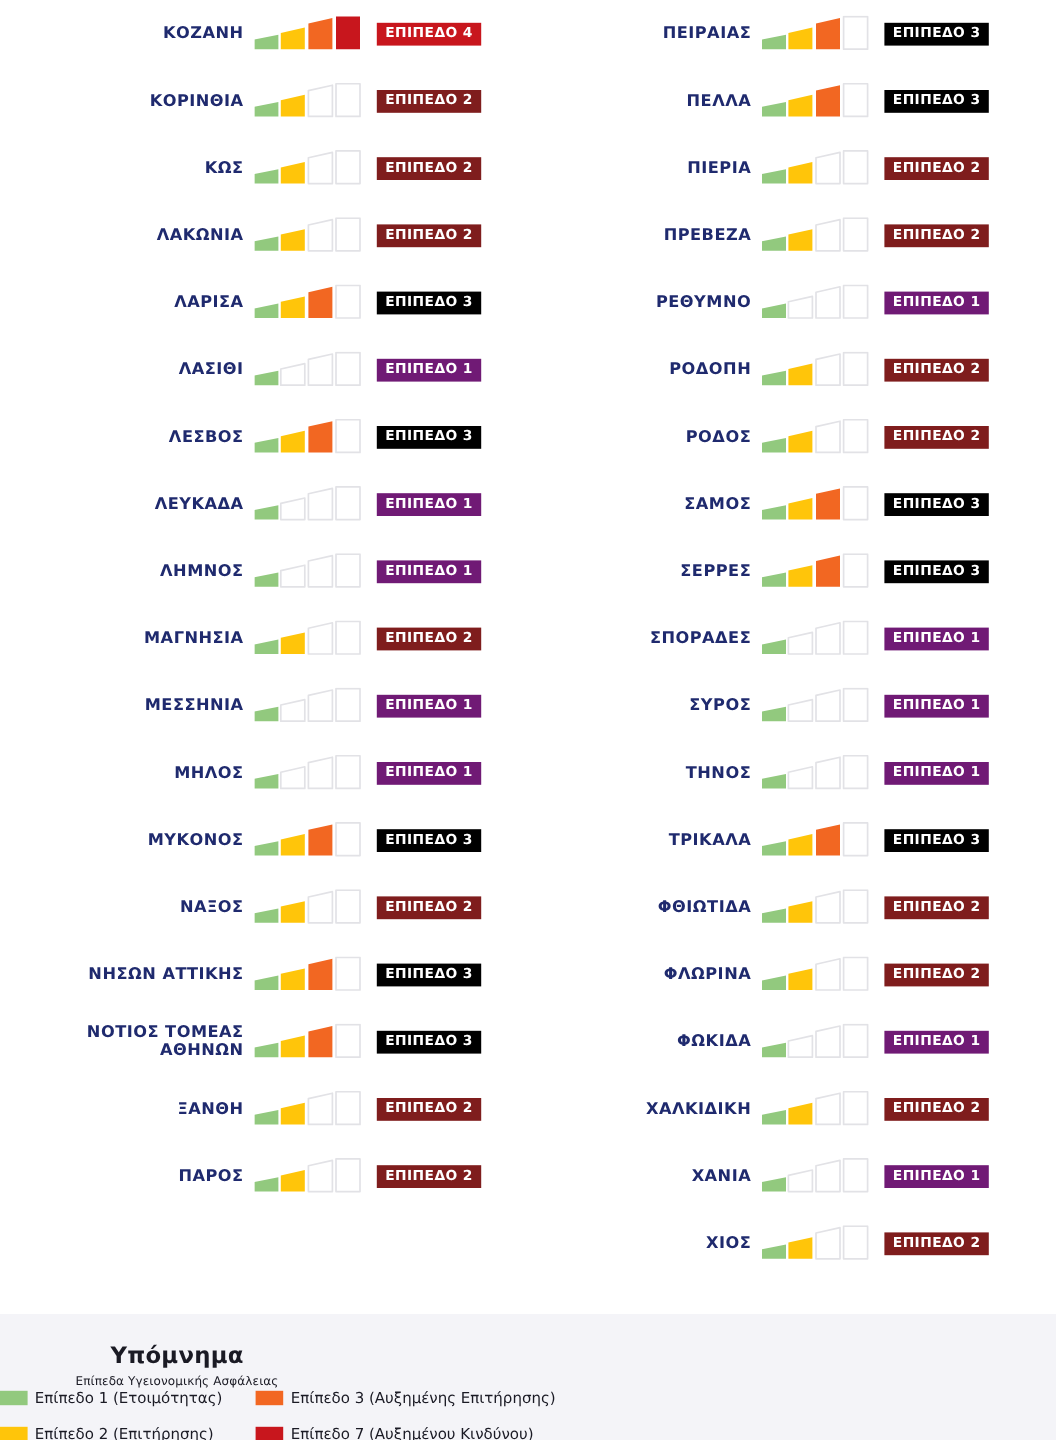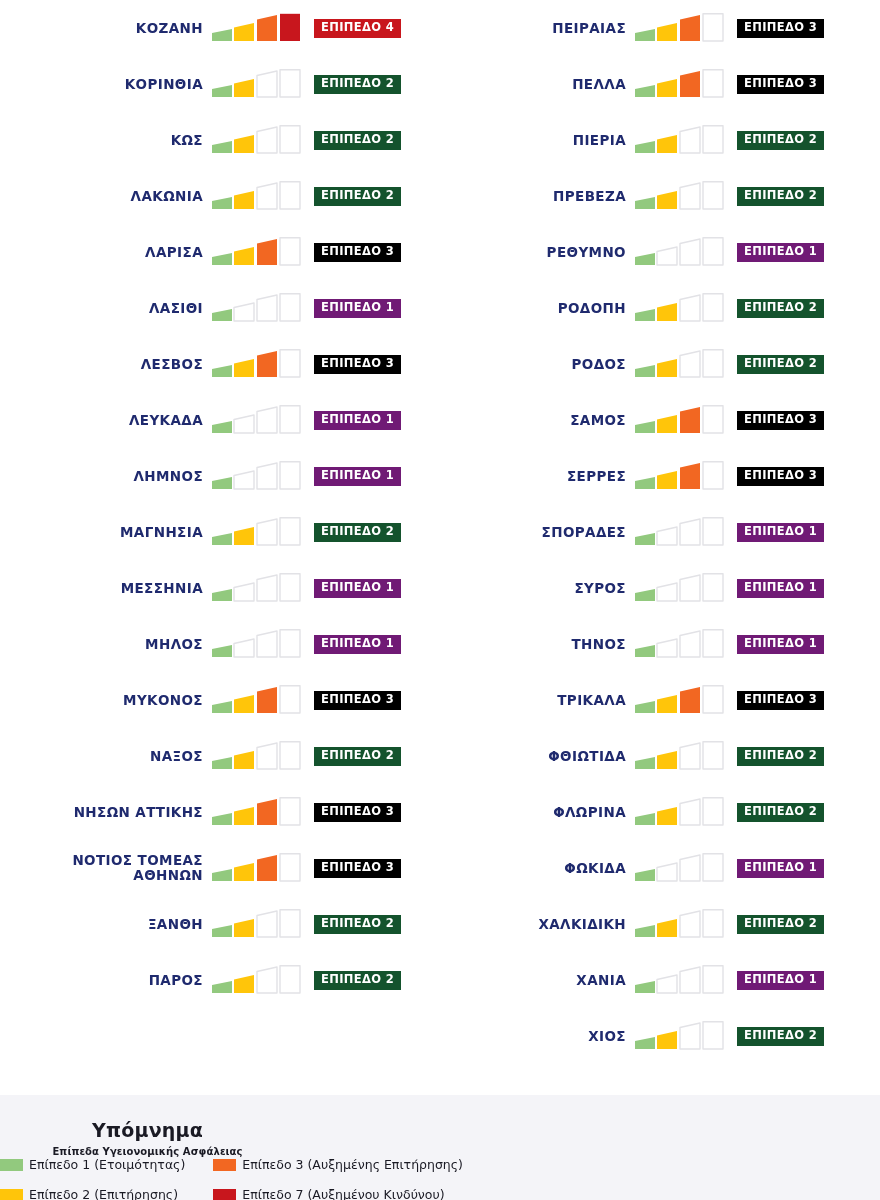--- a/index.html
+++ b/index.html
@@ -66,21 +66,21 @@
     align-items: center;
     justify-content: center;
     color: #ffffff;
     font-size: 11.5px;
     font-weight: bold;
     letter-spacing: 0.35px;
     white-space: nowrap;
     line-height: 1;
   }
   .badge.lv1 { background: #701a75; }
-  .badge.lv2 { background: #14532d; }
+  .badge.lv2 { background: #7f1d1d; }
   .badge.lv3 { background: #000000; }
   .badge.lv4 { background: #c8161d; }
 
   
   .legend-band {
     position: absolute;
     left: 0; top: 1095px;
     width: 880px; height: 105px;
     background: #f4f4f8;
   }
@@ -99,21 +99,21 @@
   }
   .legend-title {
     color: #1a1a24;
     font-size: 19px;
     font-weight: bold;
     letter-spacing: 0.2px;
   }
   .legend-sub {
     color: #1a1a24;
     font-size: 10px;
-    font-weight: bold;
+    font-weight: normal;
     margin-top: 5px;
     letter-spacing: 0.1px;
   }
   .legend-cols {
     display: flex;
     flex-direction: row;
     gap: 28px;
   }
   .legend-col { display: flex; flex-direction: column; gap: 15px; }
   .legend-item {

